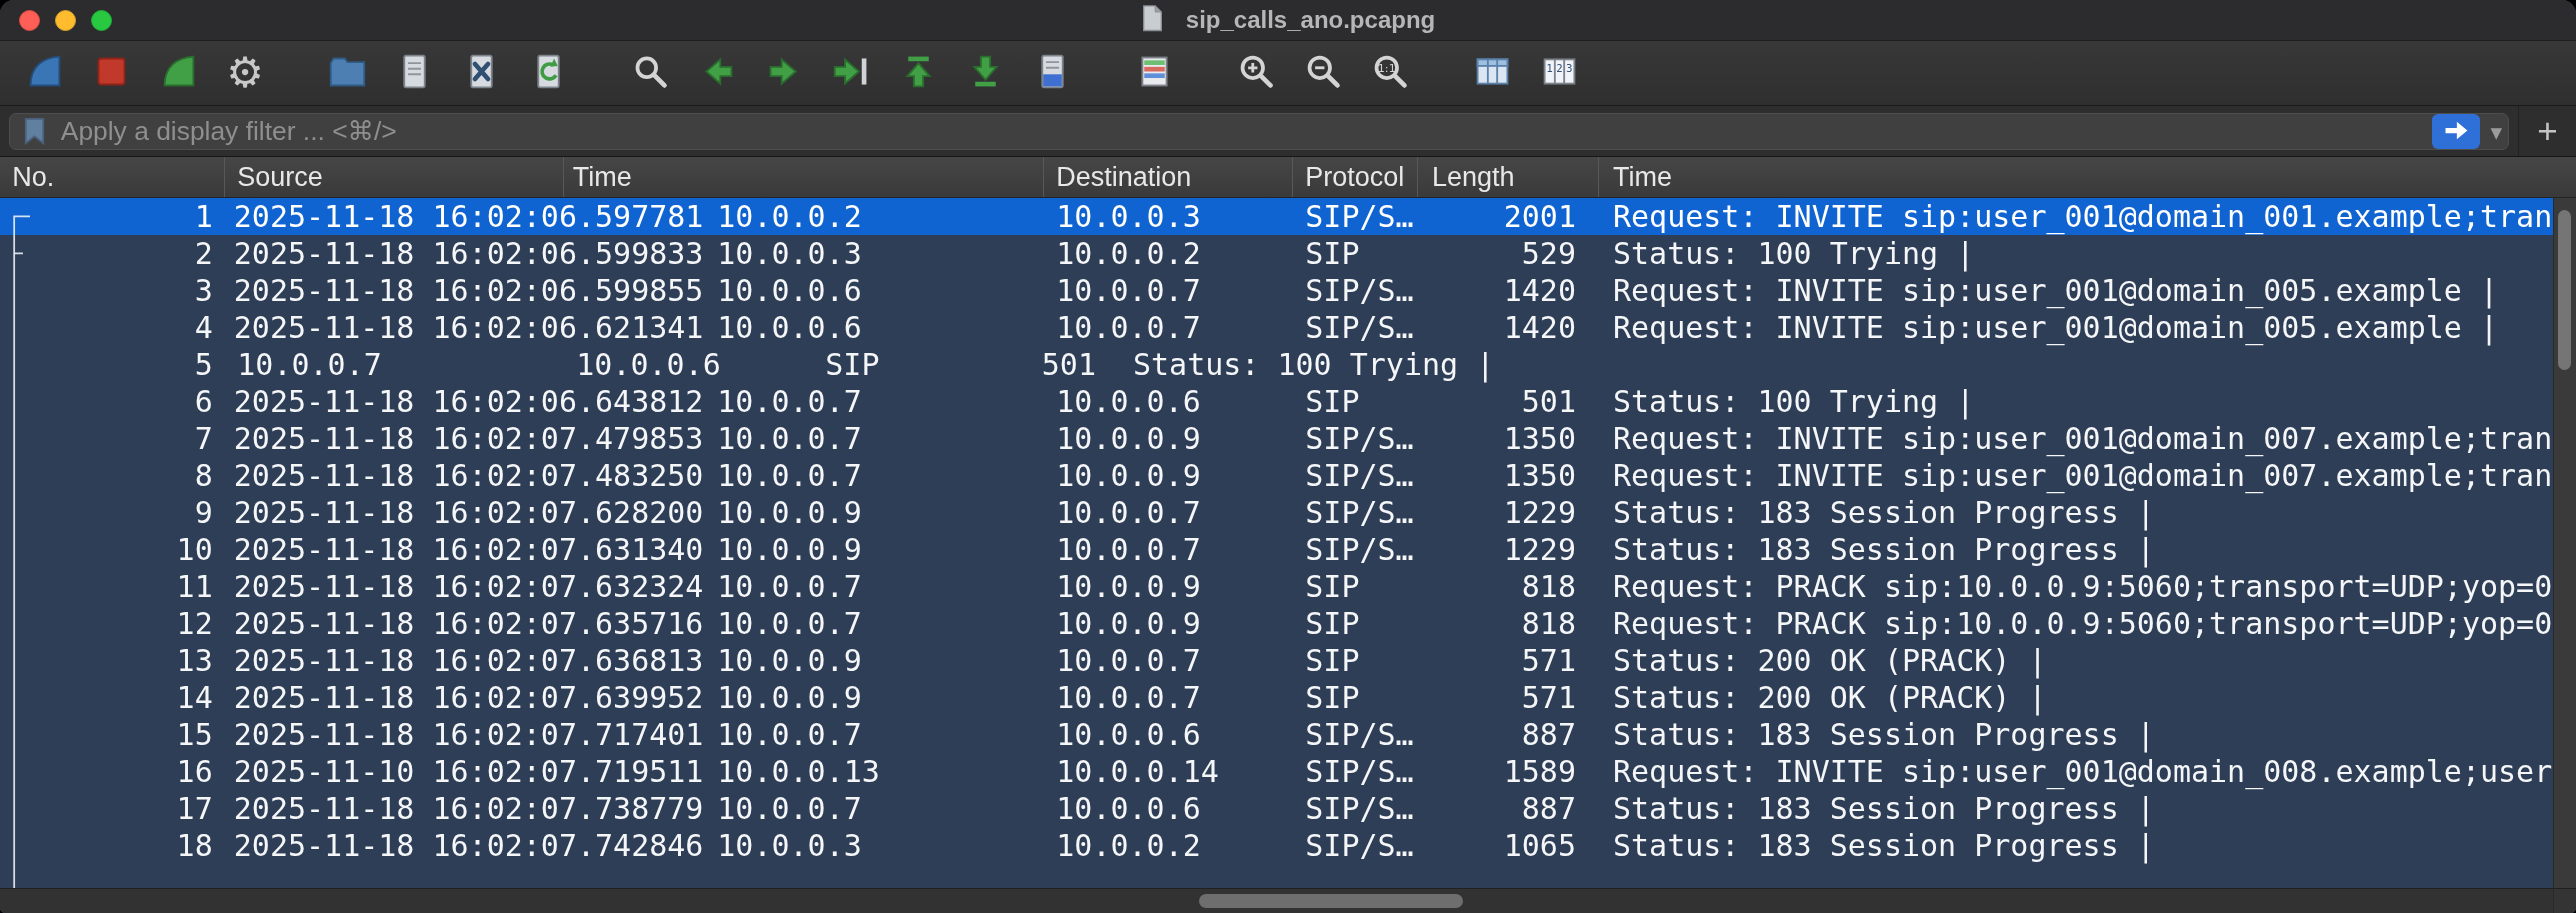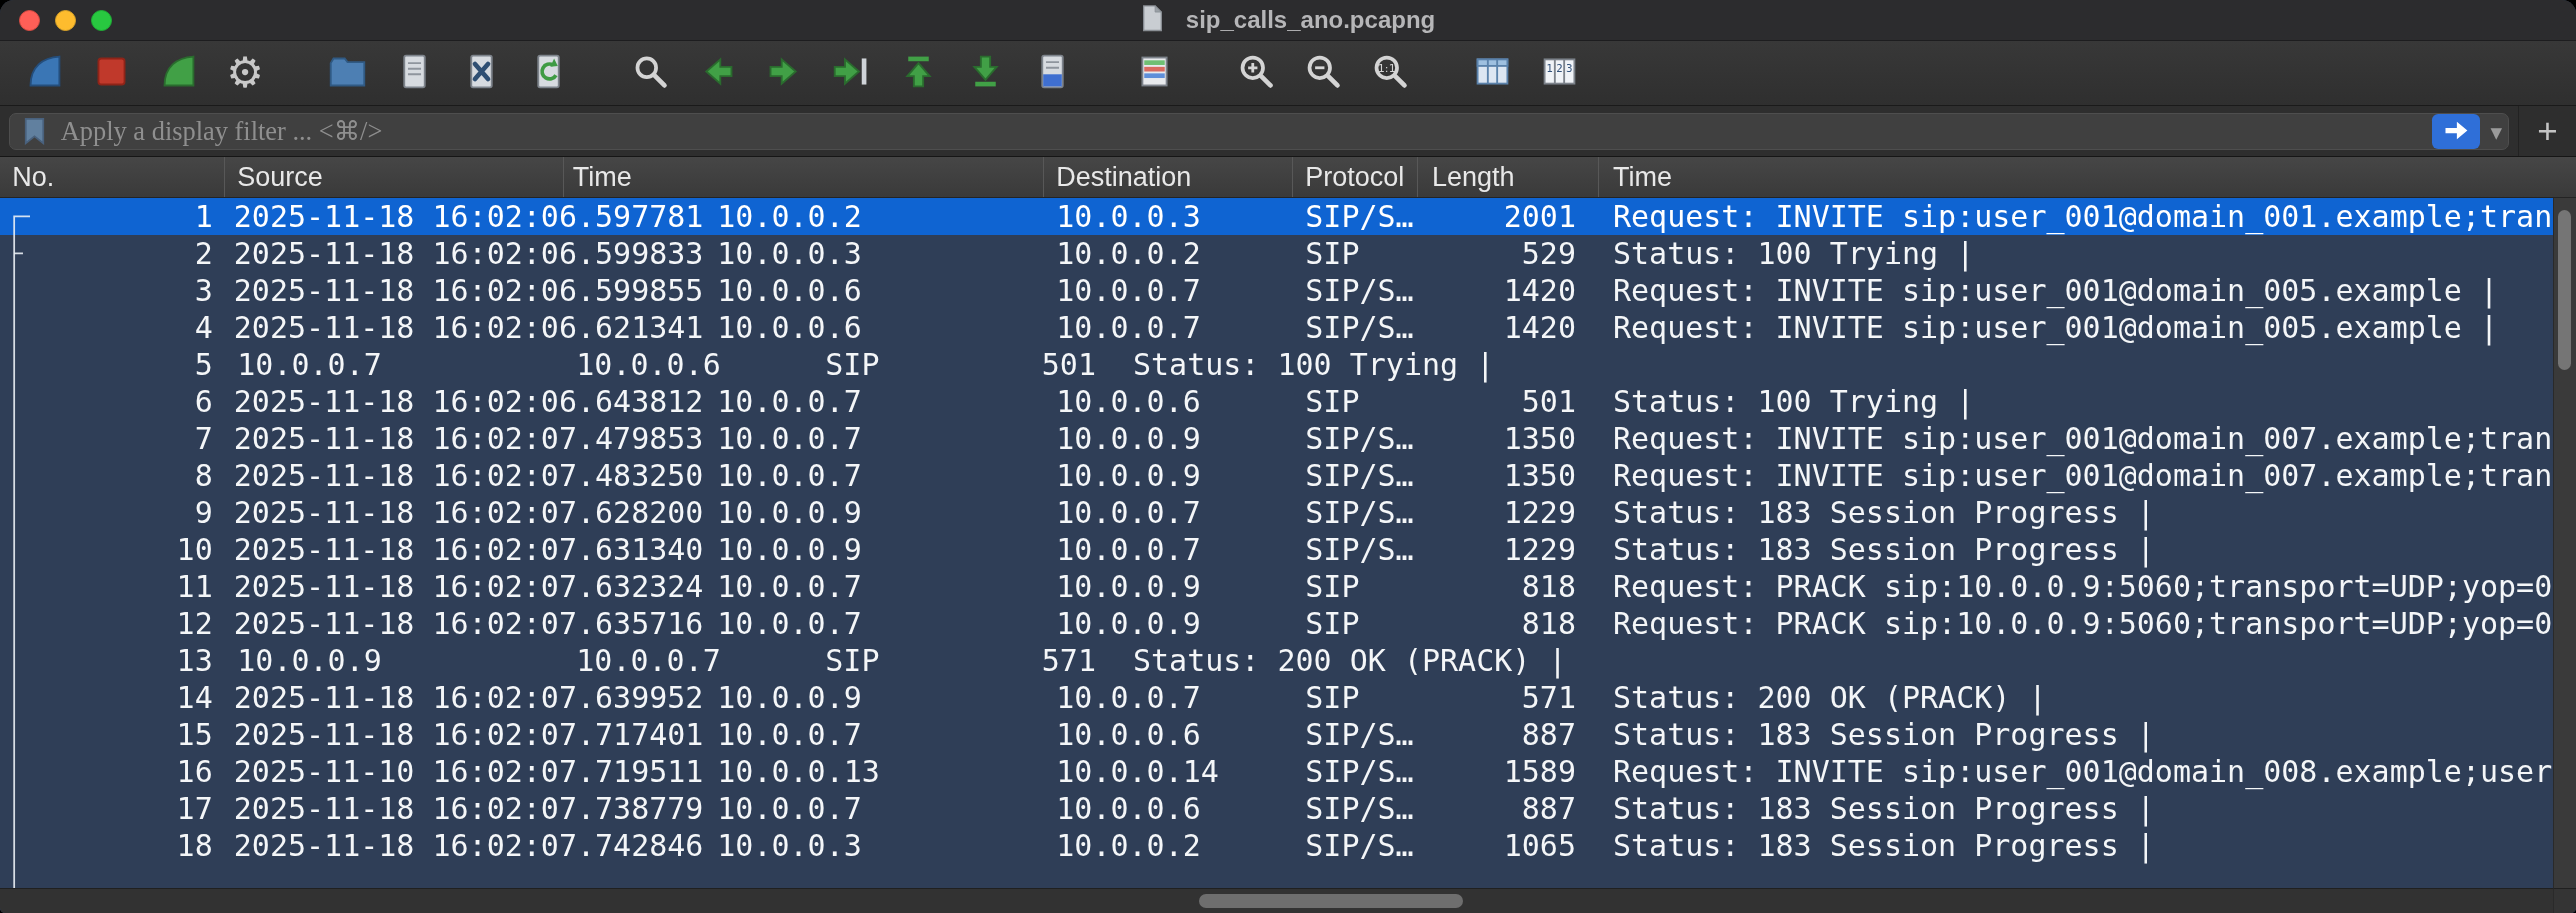--- a/index.html
+++ b/index.html
@@ -34,21 +34,21 @@
   .tb-group{display:flex;margin-right:35px}
   .tb-btn{width:67px;height:55px;display:flex;align-items:center;justify-content:center;border-radius:7px}
   .glyph{font-size:42px;color:#c8c8c8;line-height:1;font-family:"DejaVu Sans",sans-serif}
 
   
   .filterbar{height:51px;background:#2e2e2e;border-bottom:1.8px solid #161616;
     display:flex;align-items:stretch}
   .filter-field{position:relative;flex:1;display:flex;align-items:center;padding:0 8.8px}
   .filter-field input{width:100%;height:37px;background:#404040;border:0.9px solid #4e4e4e;
     border-radius:7px;color:#e8e8e8;font-size:26.4px;padding:0 132px 0 51px;outline:none;
-    font-family:Liberation Serif, serif}
+    font-family:Liberation Sans, sans-serif}
   .filter-field input::placeholder{color:#8f8f8f}
   .bookmark{position:absolute;left:23px;top:10.6px}
   .apply-group{position:absolute;right:16px;top:8px;display:flex;align-items:center}
   .apply-btn{width:48px;height:35px;background:var(--accent-blue);border-radius:6.2px;
     display:flex;align-items:center;justify-content:center}
   .caret{font-size:23px;color:#9b9b9b;margin-left:10.6px;font-family:"DejaVu Sans",sans-serif}
   .add-btn{width:58px;display:flex;align-items:center;justify-content:center;
     font-size:35px;color:#c4c4c4;border-left:1.8px solid #222}
 
   
@@ -389,20 +389,21 @@
           <div class="cell c-no">12</div>
           <div class="cell c-time">2025-11-18 16:02:07.635716</div>
           <div class="cell c-source">10.0.0.7</div>
           <div class="cell c-destination">10.0.0.9</div>
           <div class="cell c-protocol">SIP</div>
           <div class="cell c-length">818</div>
           <div class="cell c-info">Request: PRACK sip:10.0.0.9:5060;transport=UDP;yop=00</div>
         </div>
         <div class="row">
           <div class="cell c-no">13</div>
+          <div class="cell c-time">2025-11-18 16:02:07.636813</div>
           <div class="cell c-source">10.0.0.9</div>
           <div class="cell c-destination">10.0.0.7</div>
           <div class="cell c-protocol">SIP</div>
           <div class="cell c-length">571</div>
           <div class="cell c-info">Status: 200 OK (PRACK) |</div>
         </div>
         <div class="row">
           <div class="cell c-no">14</div>
           <div class="cell c-time">2025-11-18 16:02:07.639952</div>
           <div class="cell c-source">10.0.0.9</div>

